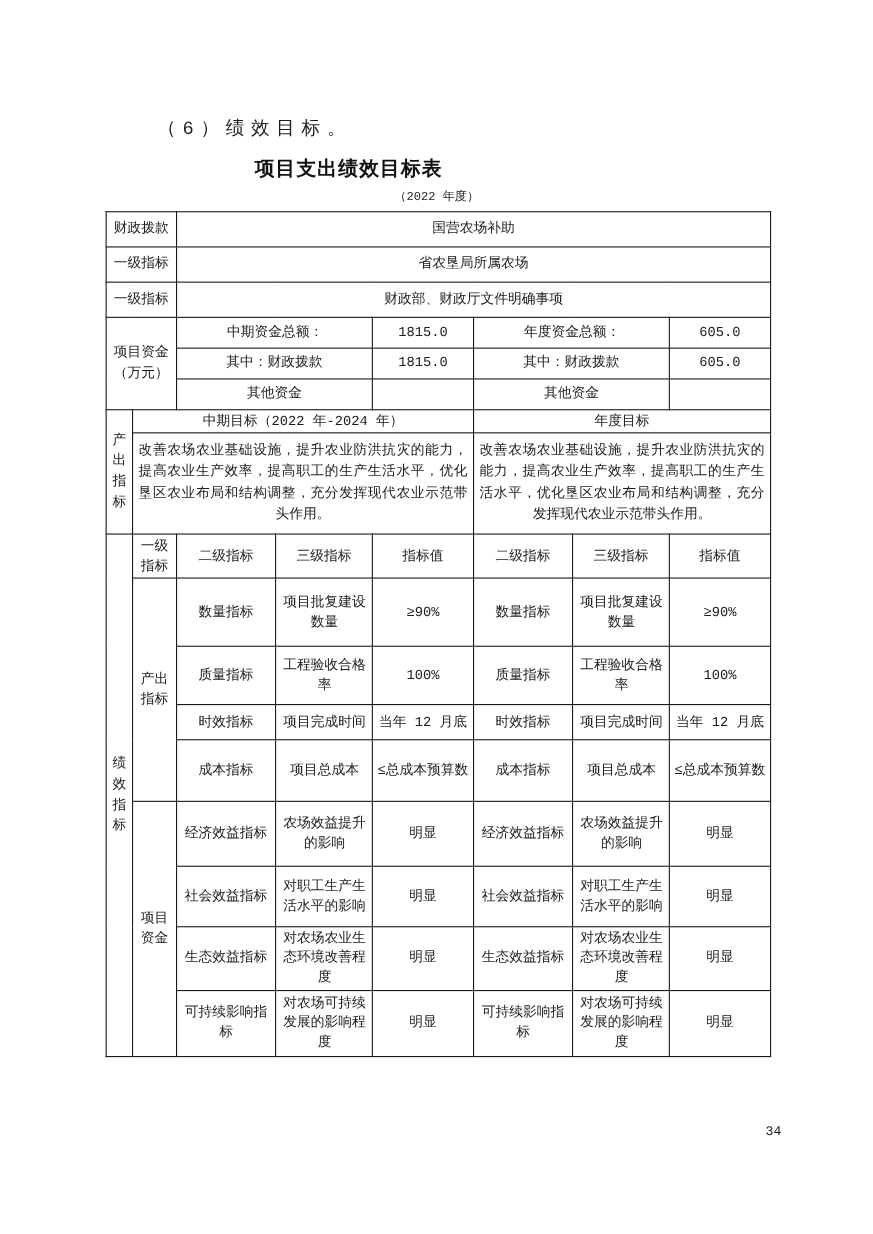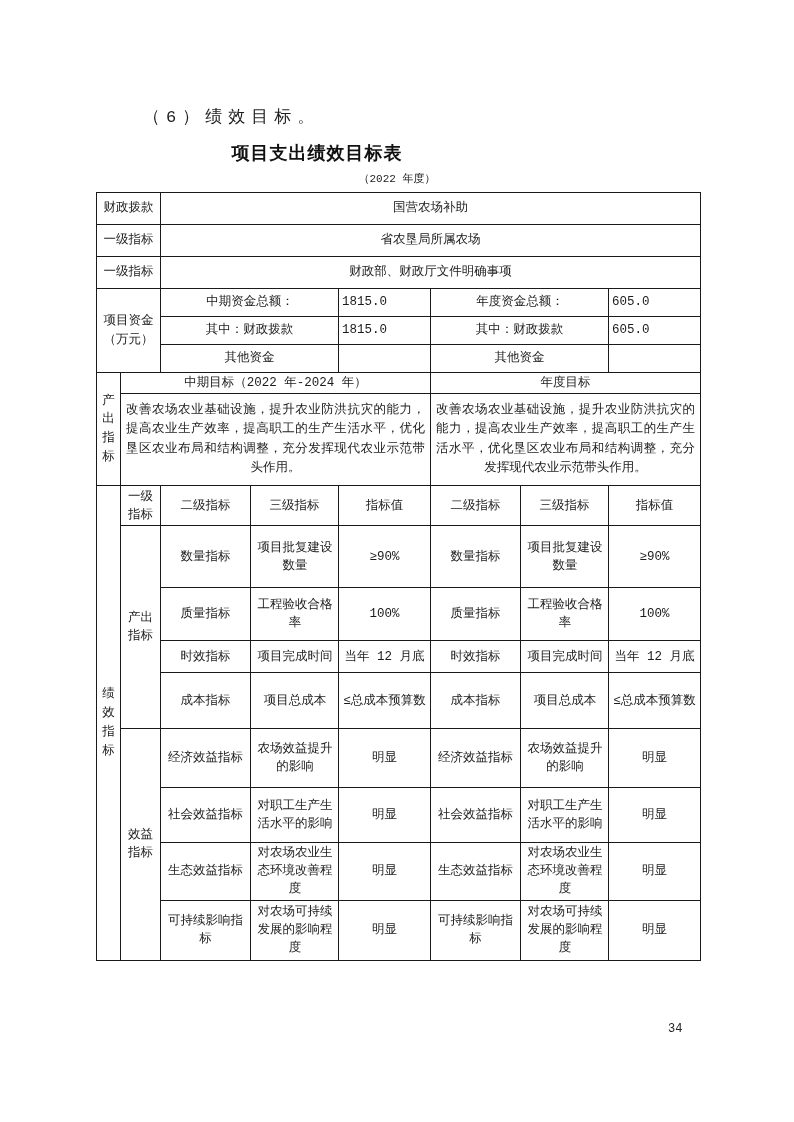--- a/index.html
+++ b/index.html
@@ -53,21 +53,21 @@
     border: 1px solid #1a1a1a;
     font-size: 12.5px;
     line-height: 1.45;
     text-align: center;
     vertical-align: middle;
     padding: 1px 3px;
     word-break: break-all;
     color: #1b1b1b;
   }
   .perf-table td.lal { text-align: center; padding-left: 4px; }
-  .perf-table td.num { text-align: left; padding-right: 3px; }
+  .perf-table td.num { text-align: center; padding-right: 3px; }
   .perf-table td.goal-text {
     text-align: justify;
     text-align-last: center;
     padding: 3px 5px;
     line-height: 1.55;
     margin-left: 27px;
   }
   .perf-table td.vlabel { padding: 1px 2px; line-height: 1.5; }
   tr.r-info td { height: 32px; }
   tr.r-fund td { height: 28px; }
@@ -77,21 +77,21 @@
   tr.r-p1 td { height: 62px; }
   tr.r-p2 td { height: 53px; }
   tr.r-p3 td { height: 32px; }
   tr.r-p4 td { height: 56px; }
   tr.r-p5 td { height: 59px; }
   tr.r-p6 td { height: 55px; }
   tr.r-p7 td { height: 53px; }
   tr.r-p8 td { height: 60px; }
   .page-number {
     position: absolute;
-    left: 668px;
+    left: 696px;
     top: 1022px;
     font-size: 12px;
     color: #222;
   }
 </style>
 </head>
 <body>
 
 <div class="page">
 
@@ -194,21 +194,21 @@
     <tr class="r-p4">
       <td>成本指标</td>
       <td class="lal">项目总成本</td>
       <td>≤总成本预算数</td>
       <td>成本指标</td>
       <td class="lal">项目总成本</td>
       <td>≤总成本预算数</td>
     </tr>
 
     <tr class="r-p5">
-      <td rowspan="4">效益指标</td>
+      <td rowspan="4">项目资金</td>
       <td>经济效益指标</td>
       <td class="lal">农场效益提升的影响</td>
       <td>明显</td>
       <td>经济效益指标</td>
       <td class="lal">农场效益提升的影响</td>
       <td>明显</td>
     </tr>
     <tr class="r-p6">
       <td>社会效益指标</td>
       <td class="lal">对职工生产生活水平的影响</td>

